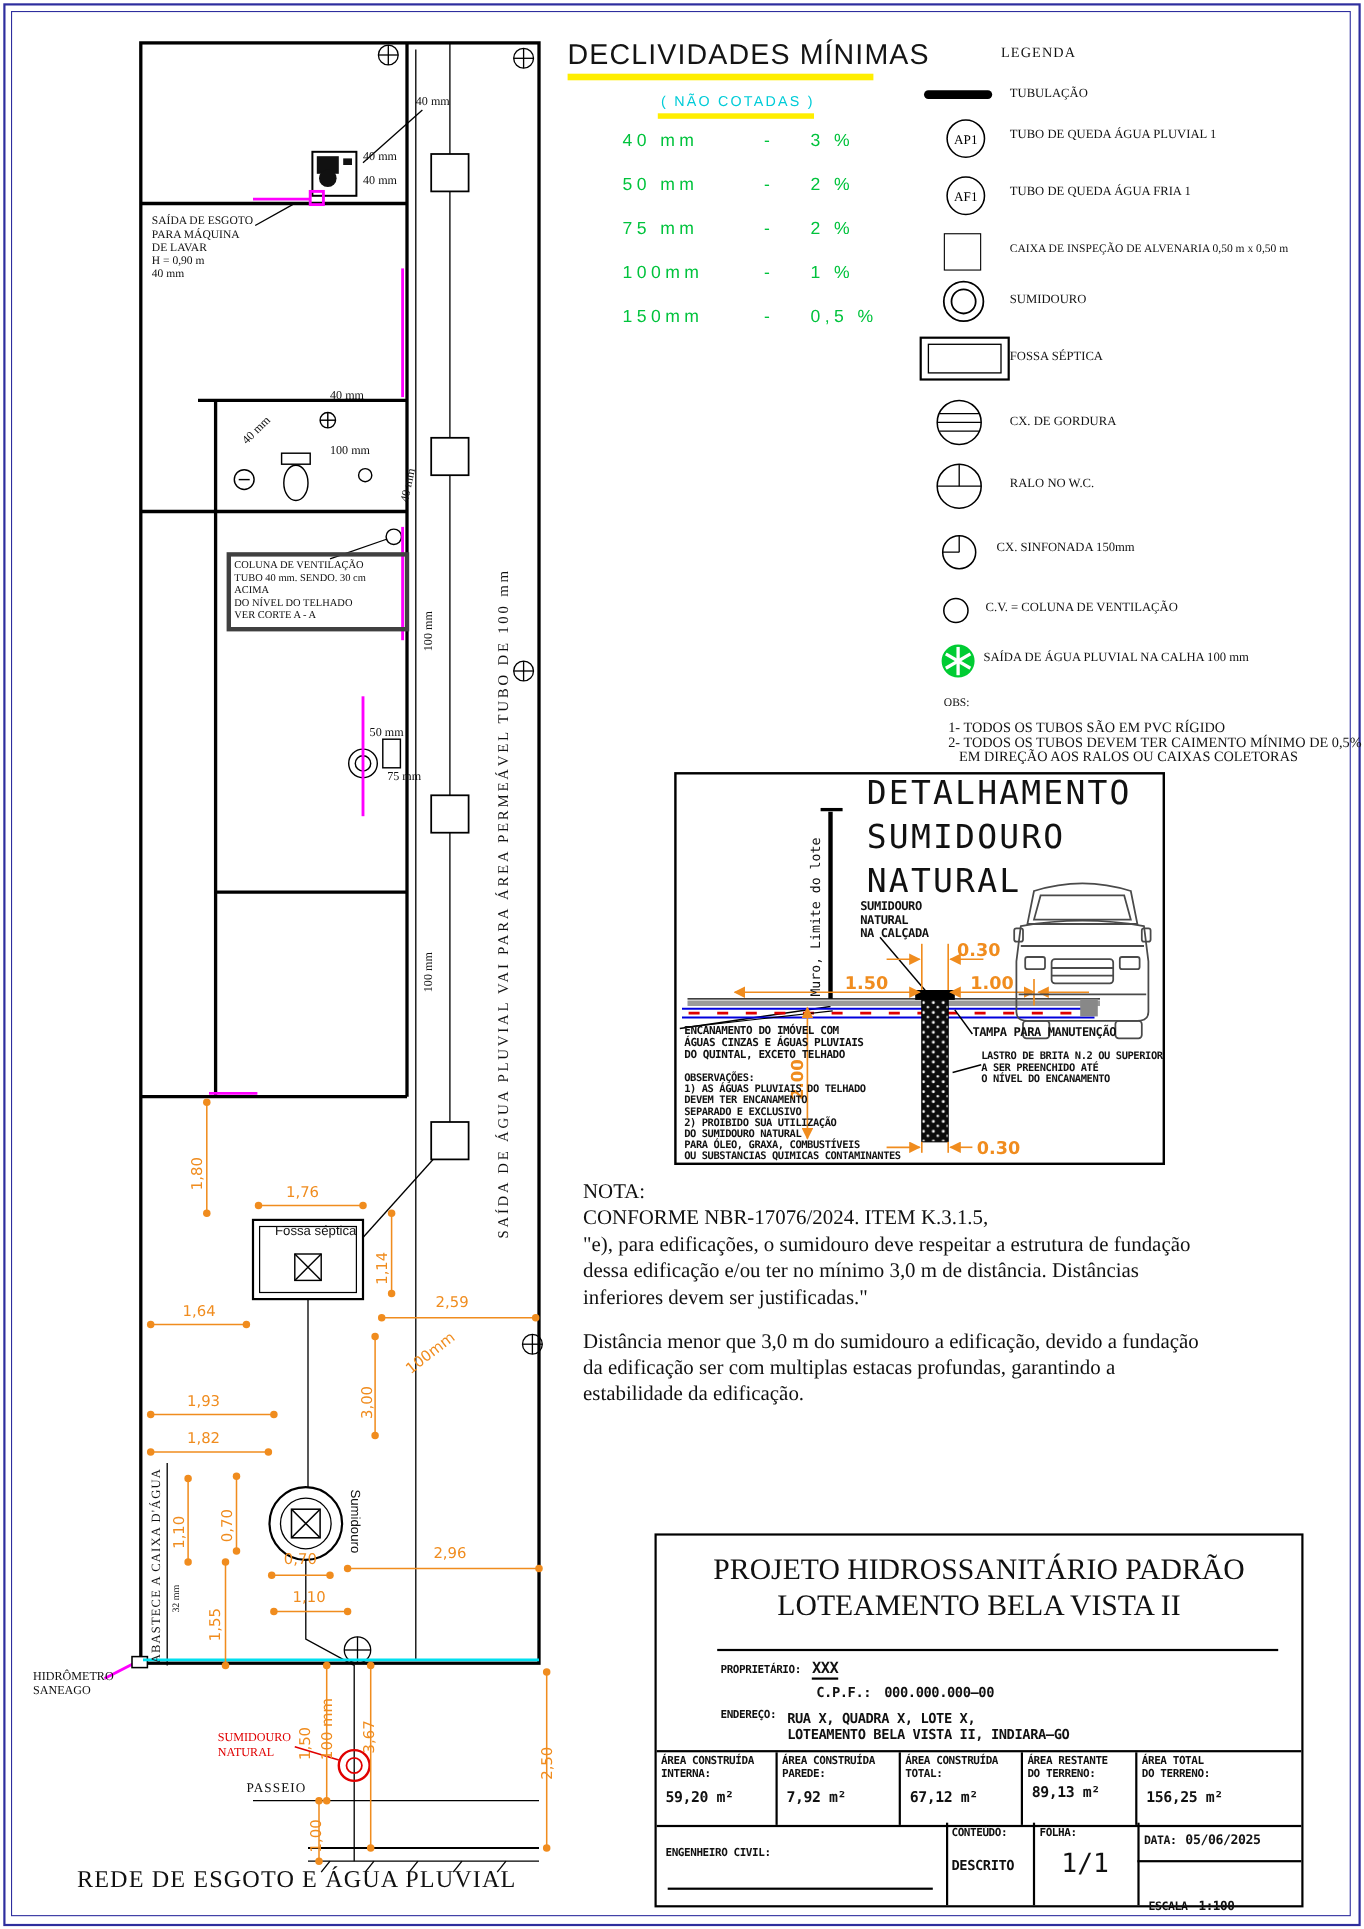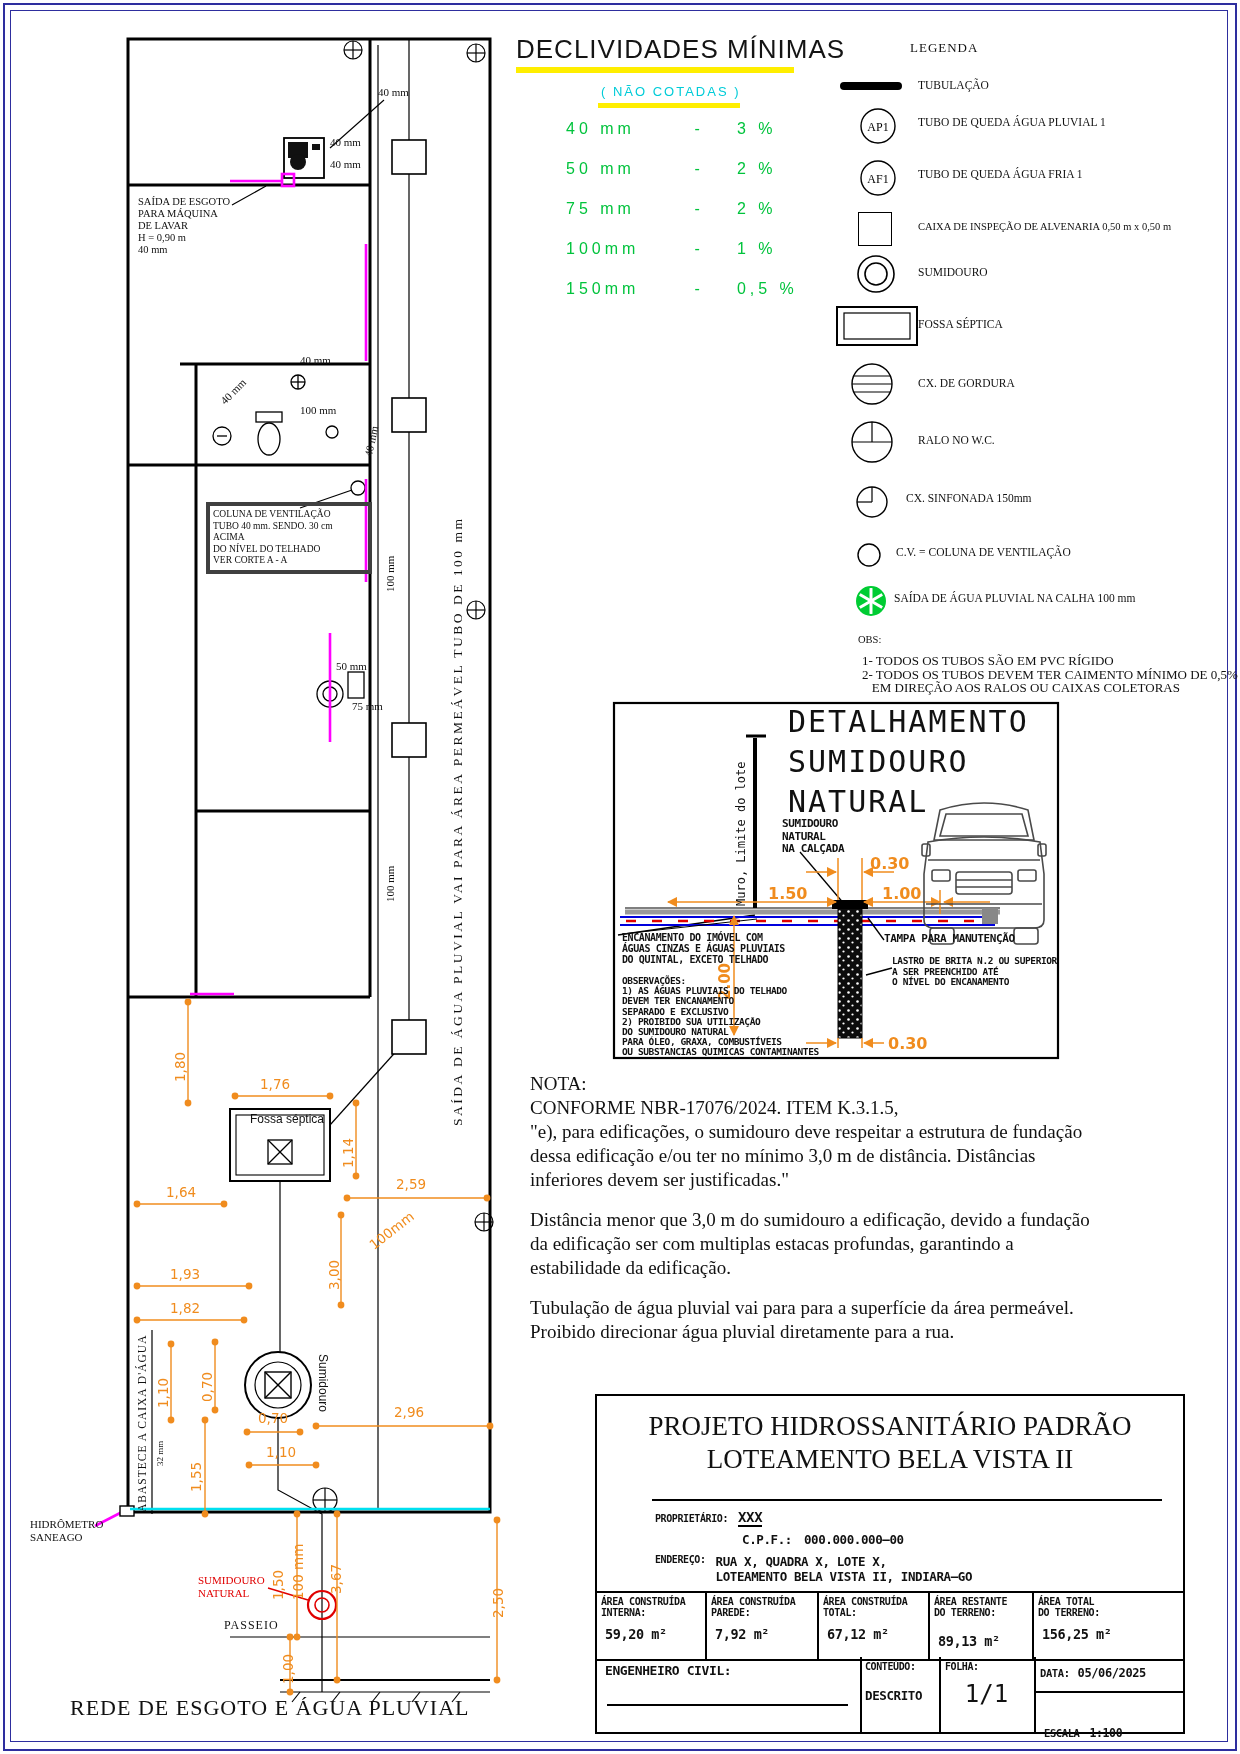--- a/index.html
+++ b/index.html
@@ -467,21 +467,20 @@
 2) PROIBIDO SUA UTILIZAÇÃO
 DO SUMIDOURO NATURAL
 PARA ÓLEO, GRAXA, COMBUSTÍVEIS
 OU SUBSTANCIAS QUIMICAS CONTAMINANTES</div>
 
   <div class="abs ser" style="left:530px;top:1072px;width:560px;font-size:19px;line-height:24px;">
     <div>NOTA:</div>
     <div>CONFORME NBR-17076/2024. ITEM K.3.1.5,</div>
     <div>"e), para edificações, o sumidouro deve respeitar a estrutura de fundação dessa edificação e/ou ter no mínimo 3,0 m de distância. Distâncias inferiores devem ser justificadas."</div>
     <div style="margin-top:16px;">Distância menor que 3,0 m do sumidouro a edificação, devido a fundação da edificação ser com multiplas estacas profundas, garantindo a estabilidade da edificação.</div>
-    <div style="margin-top:16px;">Tubulação de água pluvial vai para para a superfície da área permeável. Proibido direcionar água pluvial diretamente para a rua.</div>
   </div>
 
   <div class="abs tb-border" style="left:595px;top:1394px;width:586px;height:336px;">
     <div class="abs ser" style="left:0;top:14px;width:100%;text-align:center;font-size:27px;line-height:33px;">
       <div>PROJETO HIDROSSANITÁRIO PADRÃO</div>
       <div>LOTEAMENTO BELA VISTA II</div>
     </div>
     <div class="abs" style="left:55px;top:103px;width:510px;height:2px;background:#000;"></div>
 
     <div class="abs" style="left:58px;top:112px;">
@@ -510,32 +509,32 @@
         <div class="areaval" style="margin-top:8px;margin-left:4px;">7,92 m²</div>
       </div>
       <div class="abs cad" style="left:222px;top:0;width:111px;height:66px;border-right:2px solid #000;padding:3px 4px;box-sizing:border-box;">
         <div class="arealbl">ÁREA CONSTRUÍDA
 TOTAL:</div>
         <div class="areaval" style="margin-top:8px;margin-left:4px;">67,12 m²</div>
       </div>
       <div class="abs cad" style="left:333px;top:0;width:104px;height:66px;border-right:2px solid #000;padding:3px 4px;box-sizing:border-box;">
         <div class="arealbl">ÁREA RESTANTE
 DO TERRENO:</div>
-        <div class="areaval" style="margin-top:15px;margin-left:4px;">89,13 m²</div>
+        <div class="areaval" style="margin-top:4px;margin-left:4px;">89,13 m²</div>
       </div>
       <div class="abs cad" style="left:437px;top:0;width:149px;height:82px;padding:3px 4px;box-sizing:border-box;">
         <div class="arealbl">ÁREA TOTAL
 DO TERRENO:</div>
         <div class="areaval" style="margin-top:8px;margin-left:4px;">156,25 m²</div>
       </div>
     </div>
 
     <div class="abs" style="left:0;top:261px;width:586px;height:75px;">
       <div class="abs" style="left:0;top:0;width:263px;height:75px;border-right:2px solid #000;">
-        <div class="cad" style="font-size:13px;margin:6px 0 0 8px;">ENGENHEIRO CIVIL:</div>
+        <div class="cad" style="font-size:10px;margin:22px 0 0 8px;">ENGENHEIRO CIVIL:</div>
         <div style="margin:26px 12px 0 10px;height:2px;background:#000;"></div>
       </div>
       <div class="abs" style="left:263px;top:0;width:79px;height:75px;border-right:2px solid #000;">
         <div class="cad" style="font-size:10px;margin:4px 0 0 5px;">CONTEÚDO:</div>
         <div class="cad" style="font-size:12.5px;margin:16px 0 0 5px;">DESCRITO</div>
       </div>
       <div class="abs" style="left:342px;top:0;width:95px;height:75px;border-right:2px solid #000;">
         <div class="cad" style="font-size:10px;margin:4px 0 0 6px;">FOLHA:</div>
         <div class="cadn" style="font-size:24px;text-align:center;margin-top:8px;">1/1</div>
       </div>

